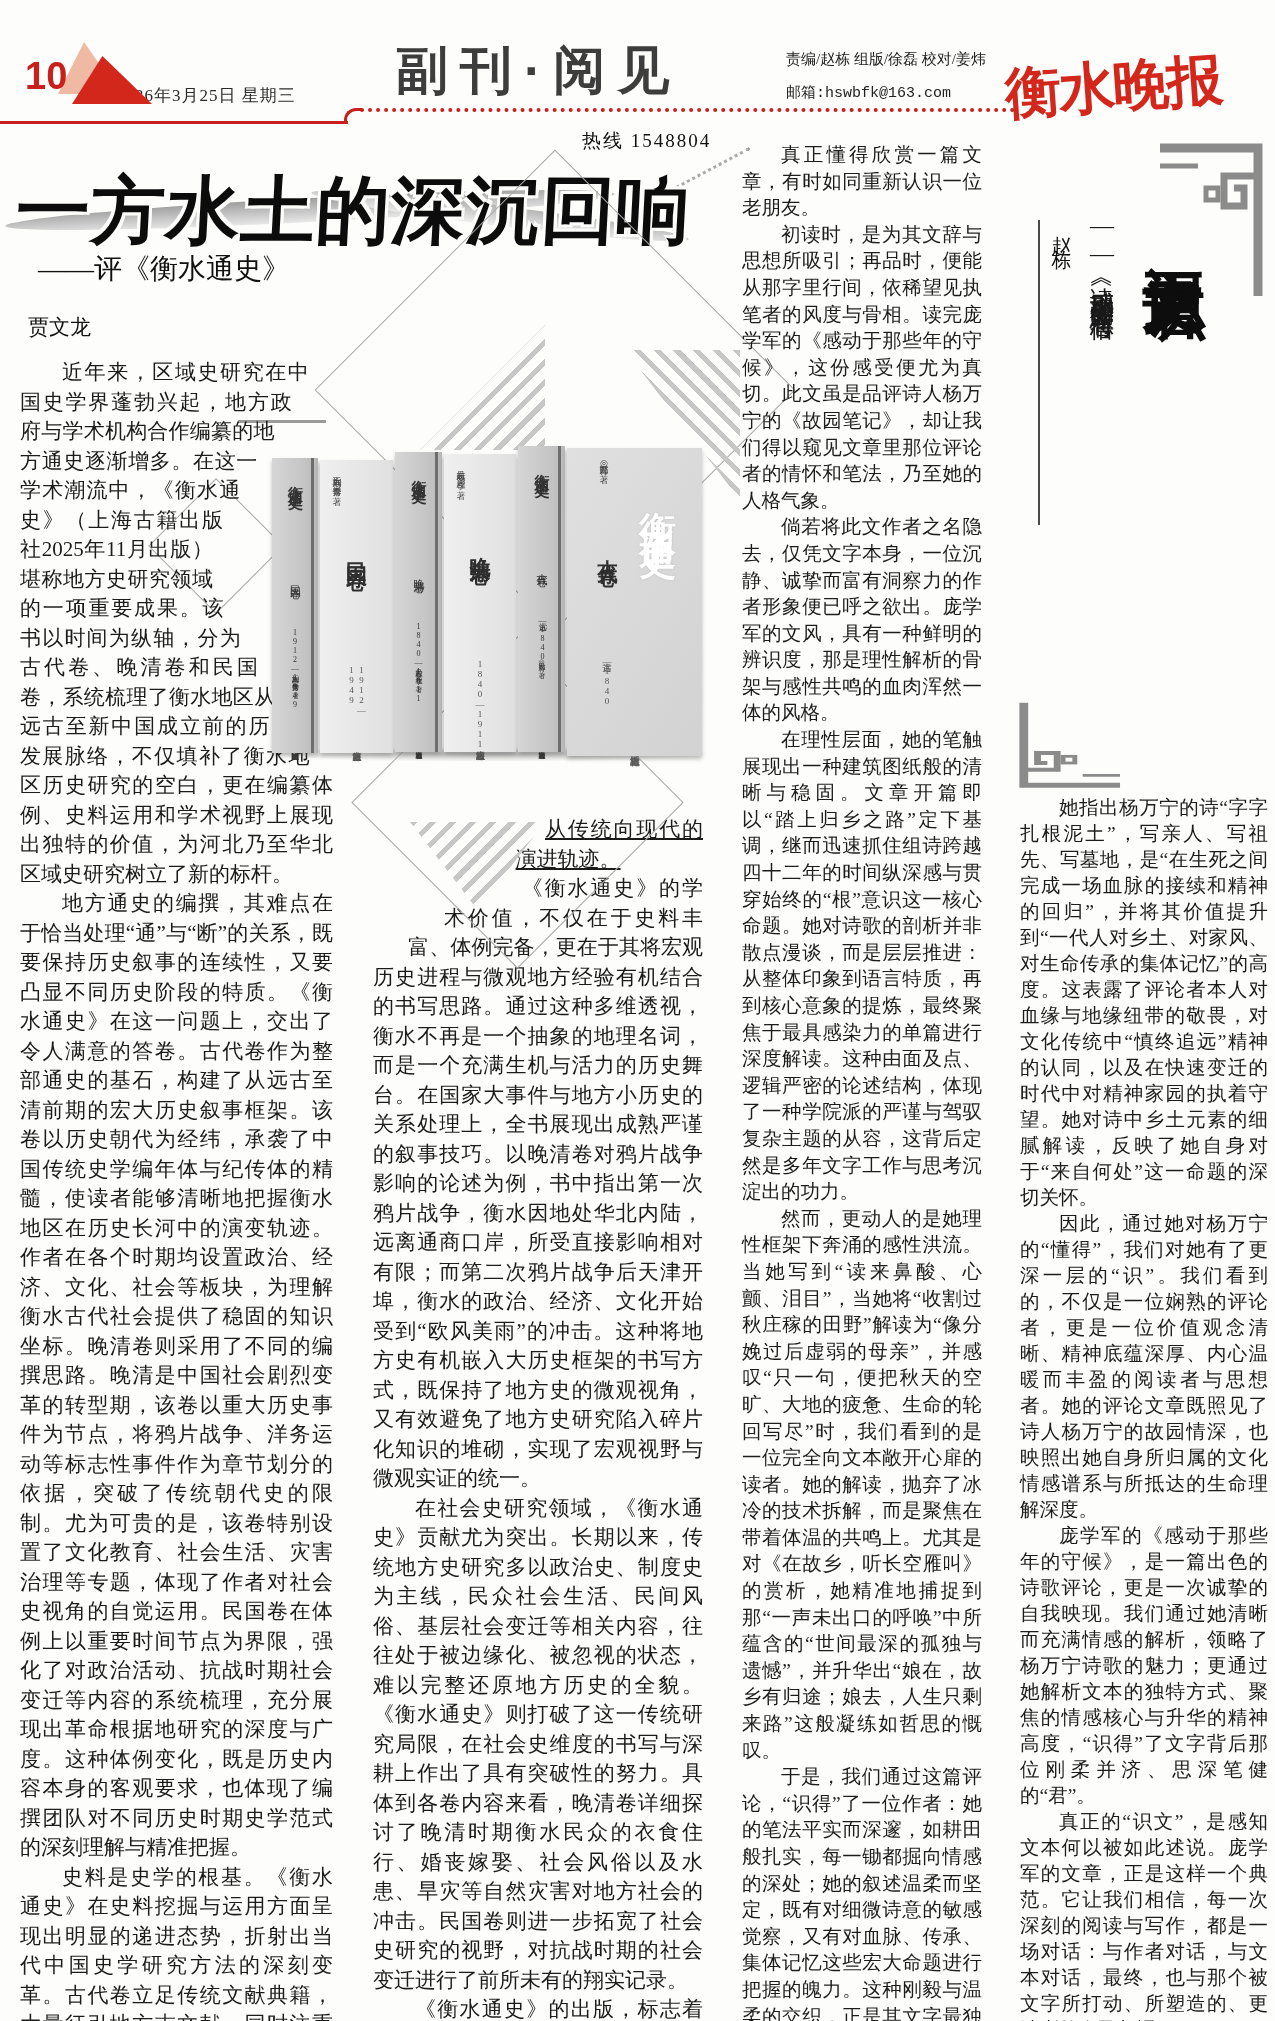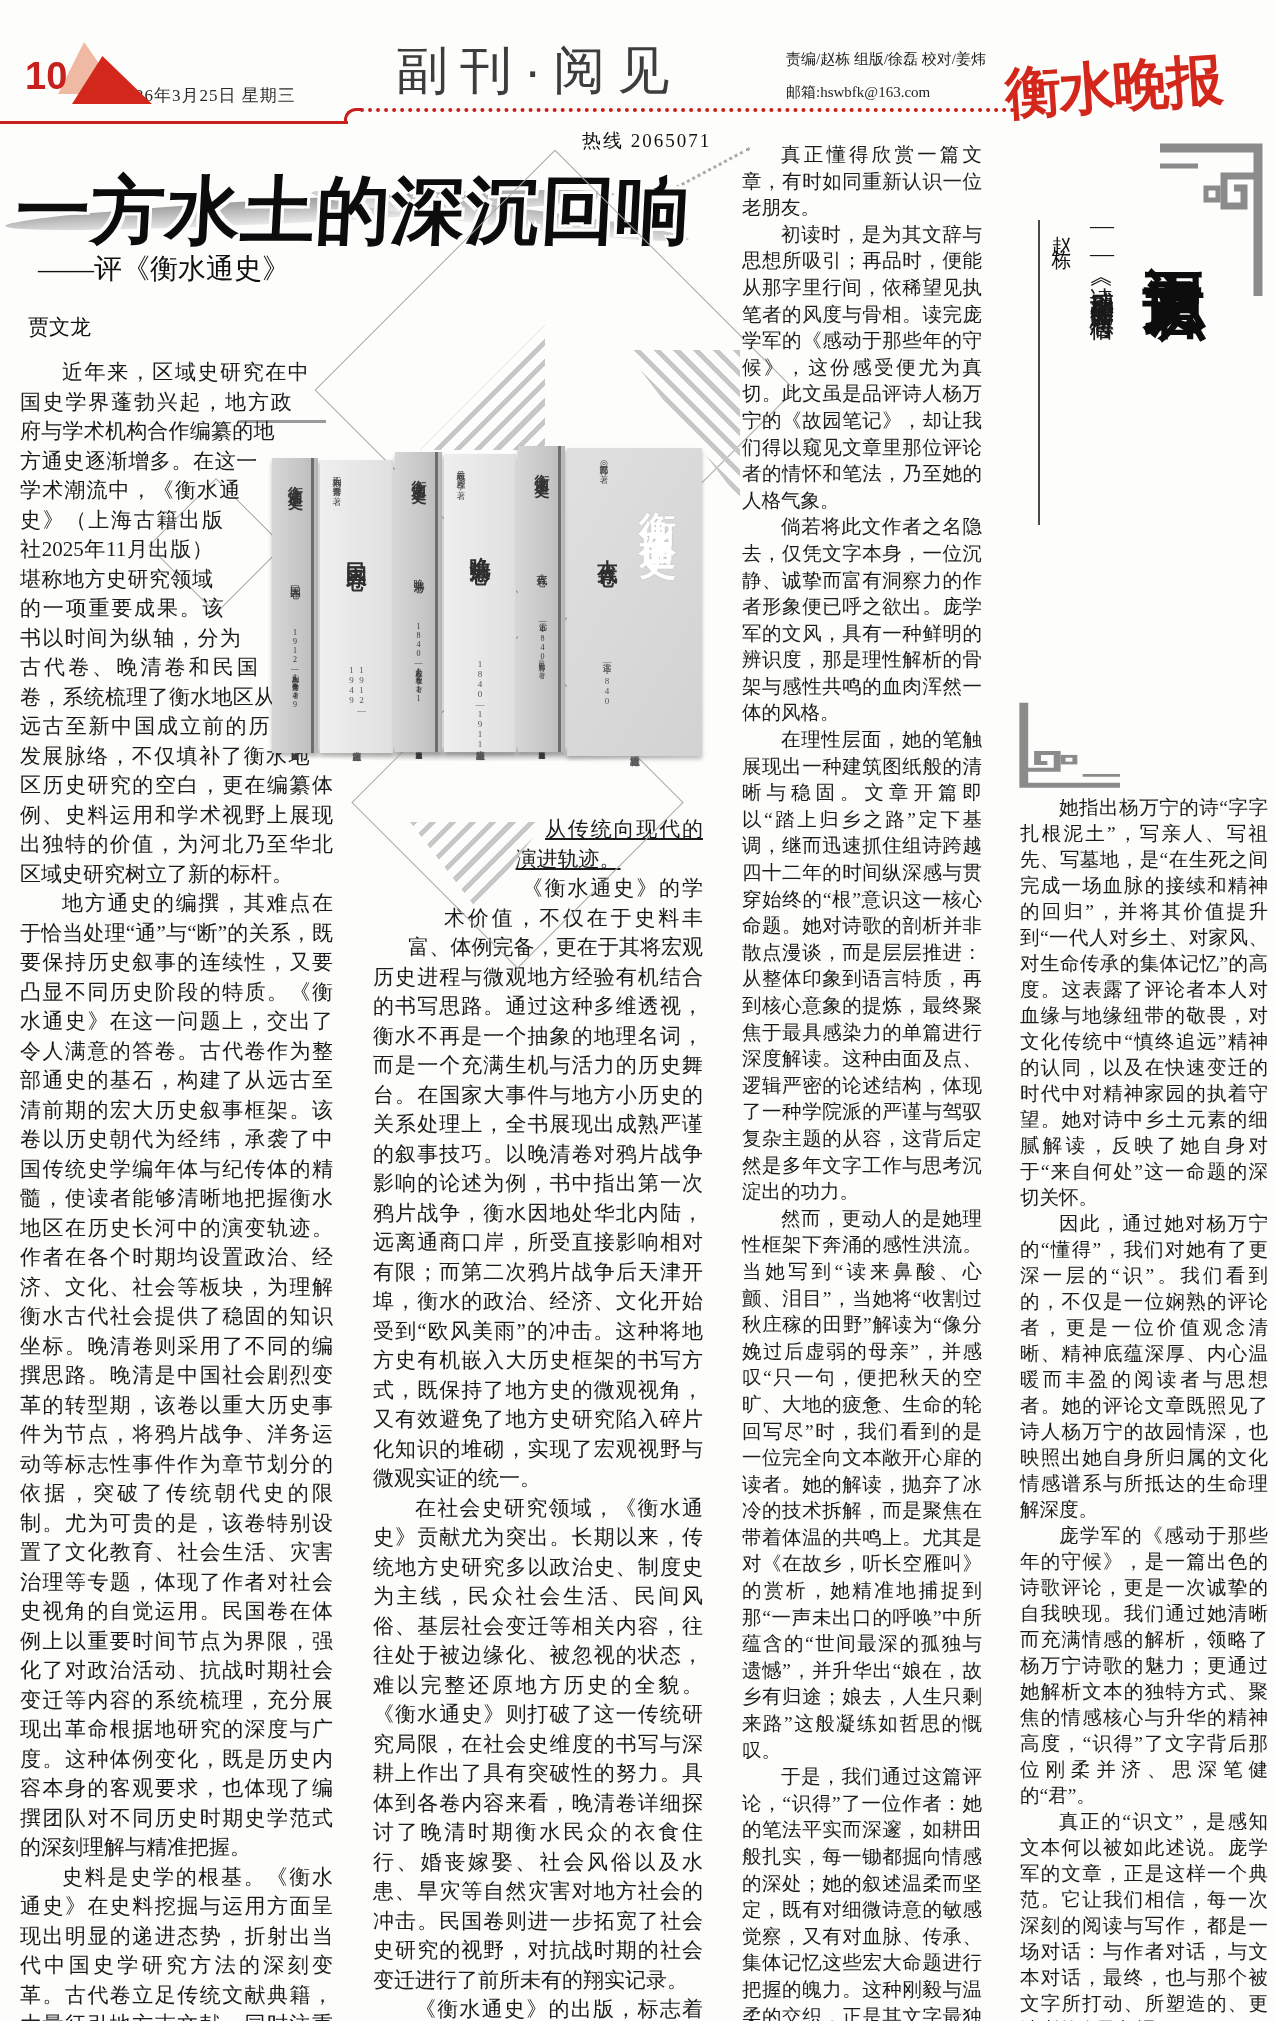--- a/index.html
+++ b/index.html
@@ -8,24 +8,24 @@
   [data-name]{box-sizing:border-box;}
   
   .pagenum{position:absolute;left:25px;top:55px;font-size:38px;font-weight:bold;color:#c8201d;
            font-family:"Liberation Sans",sans-serif;z-index:3;}
   .logo{position:absolute;left:52px;top:42px;width:100px;height:62px;z-index:2;}
   .logo .tri1{position:absolute;left:6px;top:0;width:62px;height:52px;background:#f0b9a4;
               clip-path:polygon(42% 0,100% 100%,0 100%);}
   .logo .tri2{position:absolute;left:20px;top:14px;width:80px;height:48px;background:#d3271c;
               clip-path:polygon(38% 0,100% 100%,0 100%);}
   .date{position:absolute;left:116px;top:84px;font-size:17px;color:#2a2a2a;letter-spacing:1px;}
-  .section-title{position:absolute;left:396px;top:36px;font-size:52px;font-weight:normal;color:#3d3d3d;
+  .section-title{position:absolute;left:396px;top:36px;font-size:52px;font-weight:bold;color:#3d3d3d;
                  letter-spacing:12px;font-family:"Liberation Sans",sans-serif;}
   .staff{position:absolute;left:786px;top:50px;font-size:15px;color:#222;}
-  .email{position:absolute;left:786px;top:83px;font-size:15px;color:#222;}
+  .email{position:absolute;left:786px;top:83px;font-size:15px;color:#222;font-family:Liberation Mono, monospace;}
   .masthead{position:absolute;left:1005px;top:48px;width:265px;font-size:56px;font-weight:bold;color:#d3271c;
             transform:rotate(-4deg);letter-spacing:-2px;white-space:nowrap;}
   .redline{position:absolute;left:0;top:121px;width:348px;height:3px;background:#c8201d;}
   .redcorner{position:absolute;left:344px;top:108px;width:18px;height:16px;border-left:3px solid #c8201d;
              border-top:3px solid #c8201d;border-top-left-radius:12px;}
   .dotline{position:absolute;left:360px;top:108px;width:655px;border-top:4px dotted #c8201d;}
   .hotline{position:absolute;left:582px;top:128px;font-size:19px;color:#111;letter-spacing:2px;}
   
   .ribbon1{position:absolute;left:5px;top:198px;width:610px;height:24px;border-radius:50%;
            background:linear-gradient(#9e9e9e,#e8e8e8);transform:rotate(-3deg);}
@@ -107,21 +107,21 @@
     <div class="tri2" data-name="triangle-red-icon"></div>
   </div>
   <div class="date" data-name="issue-date">2026年3月25日  星期三</div>
   <div class="section-title" data-name="section-title">副刊·阅见</div>
   <div class="staff" data-name="staff-credits">责编/赵栋  组版/徐磊  校对/姜炜</div>
   <div class="email" data-name="contact-email">邮箱:hswbfk@163.com</div>
   <div class="masthead" data-name="newspaper-masthead">衡水晚报</div>
   <div class="redline" data-name="header-rule"></div>
   <div class="redcorner" data-name="header-rule-corner"></div>
   <div class="dotline" data-name="header-dotted-rule"></div>
-  <div class="hotline" data-name="hotline-number">热线 2065071</div>
+  <div class="hotline" data-name="hotline-number">热线 1548804</div>
 
   <div class="ribbon1" data-name="title-ribbon-decoration"></div>
   <div class="ribbon2" data-name="title-ribbon-decoration"></div>
   <div class="ribbon3" data-name="title-ribbon-tail"></div>
   <div class="ribbon4" data-name="title-dotted-decoration"></div>
   <h1 class="main-title" data-name="left-article-title" style="margin:0;">一方水土的深沉回响</h1>
   <h2 class="sub-title" data-name="left-article-subtitle" style="margin:0;">——评《衡水通史》</h2>
   <div class="byline" data-name="left-article-author">贾文龙</div>
   <div class="diam-tip" data-name="diamond-decoration"></div>
 

